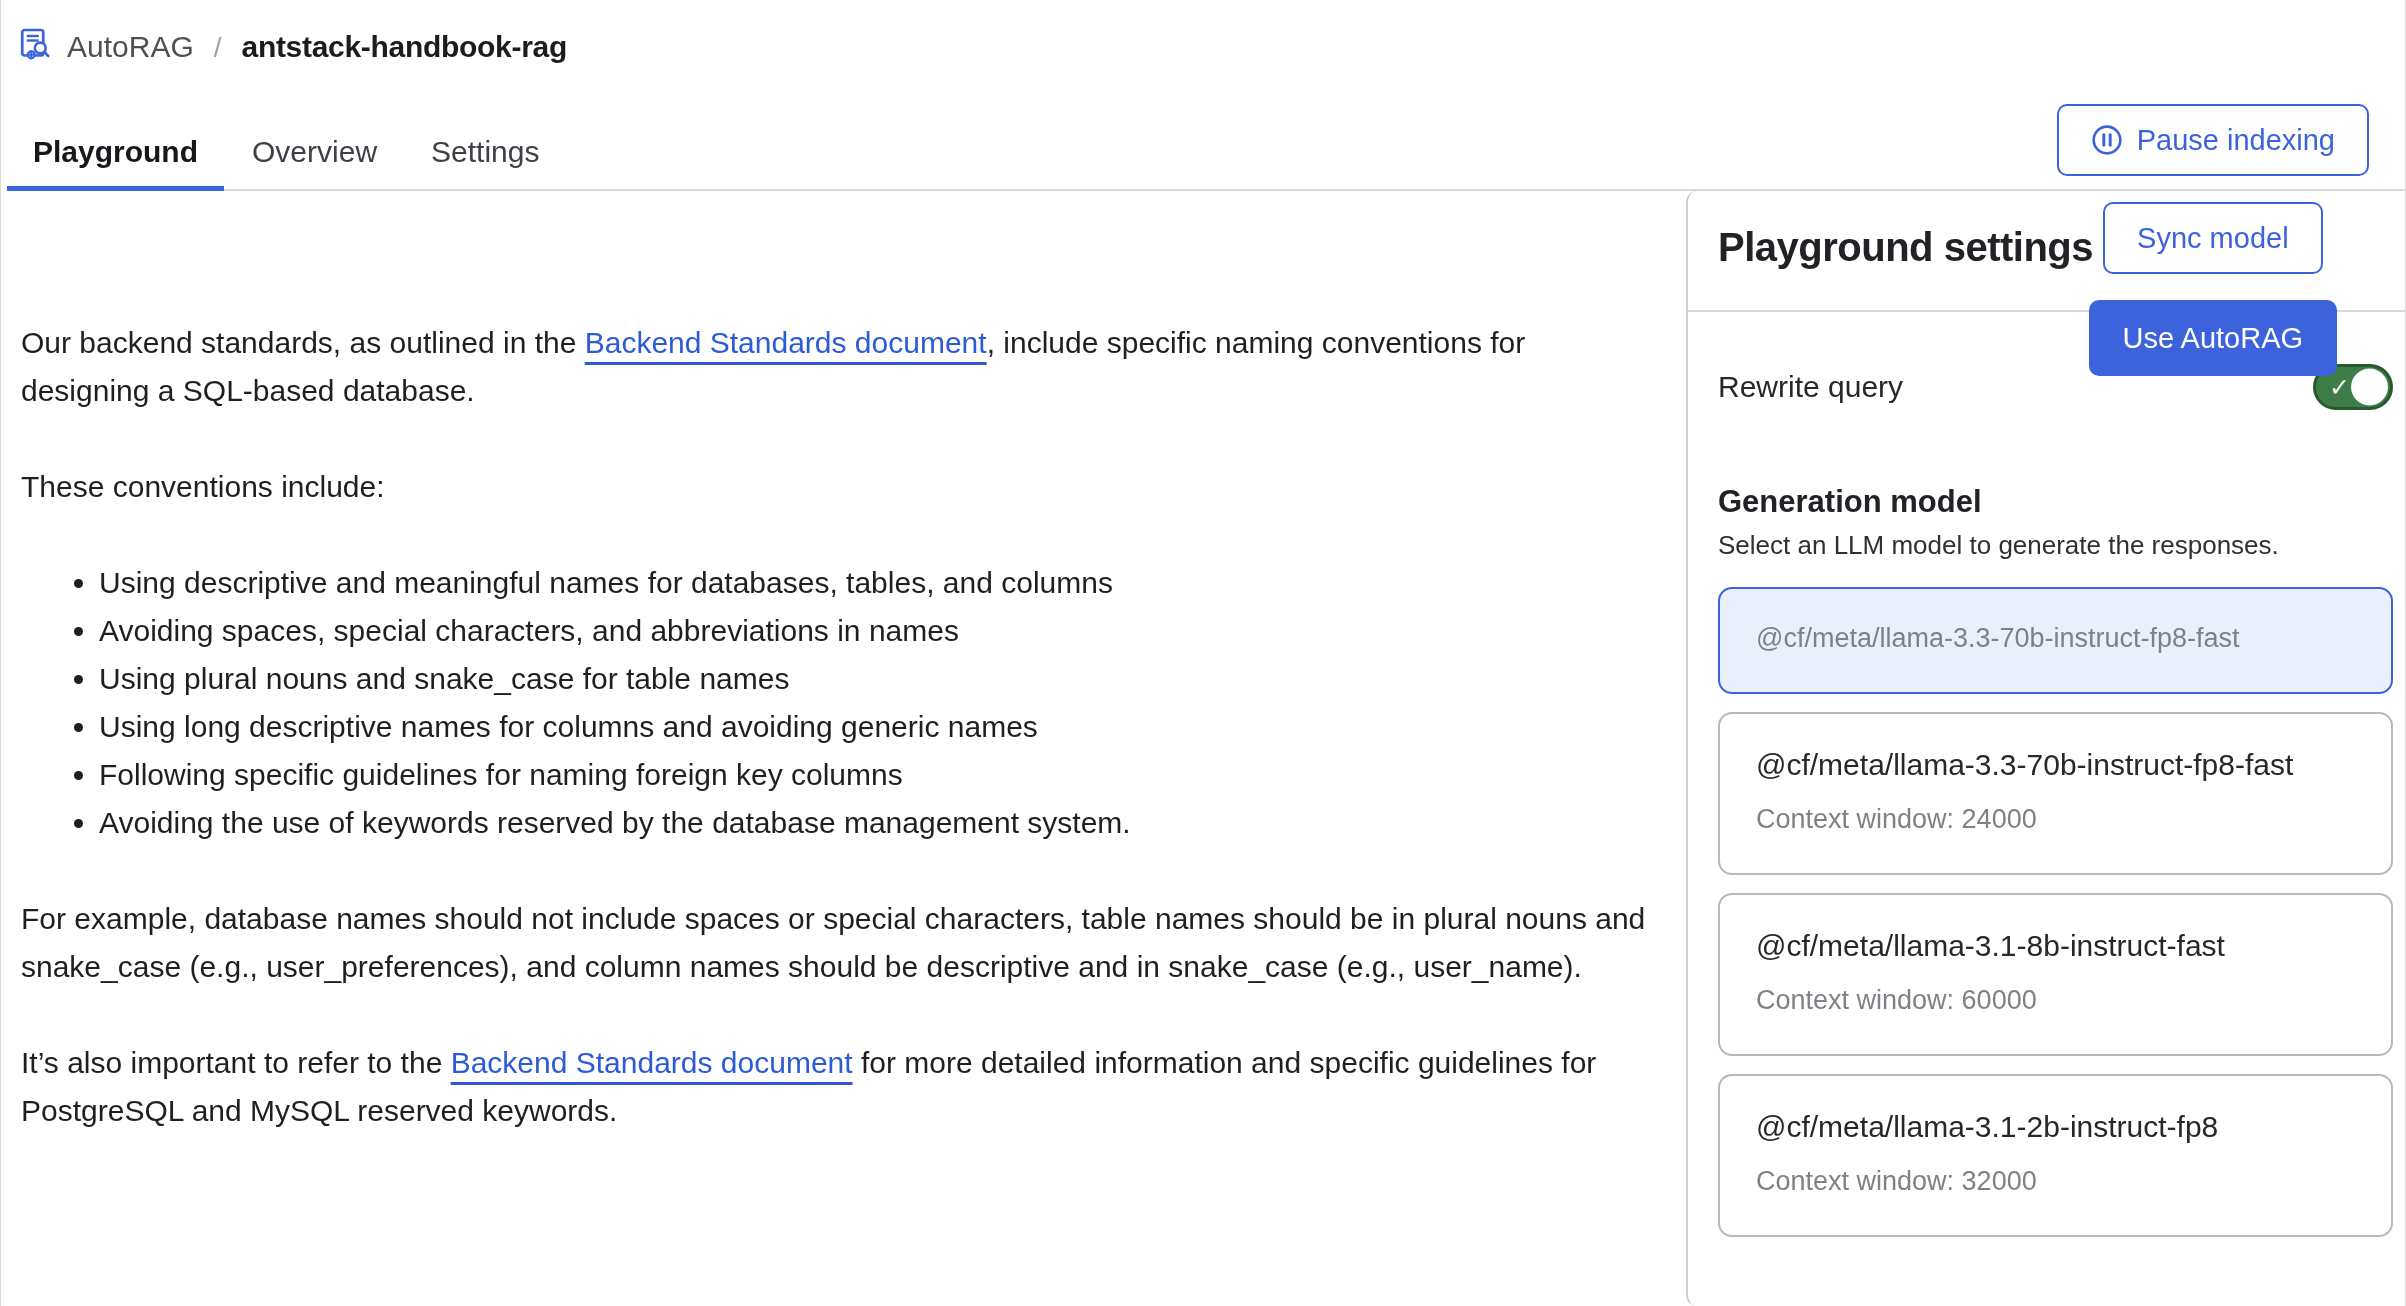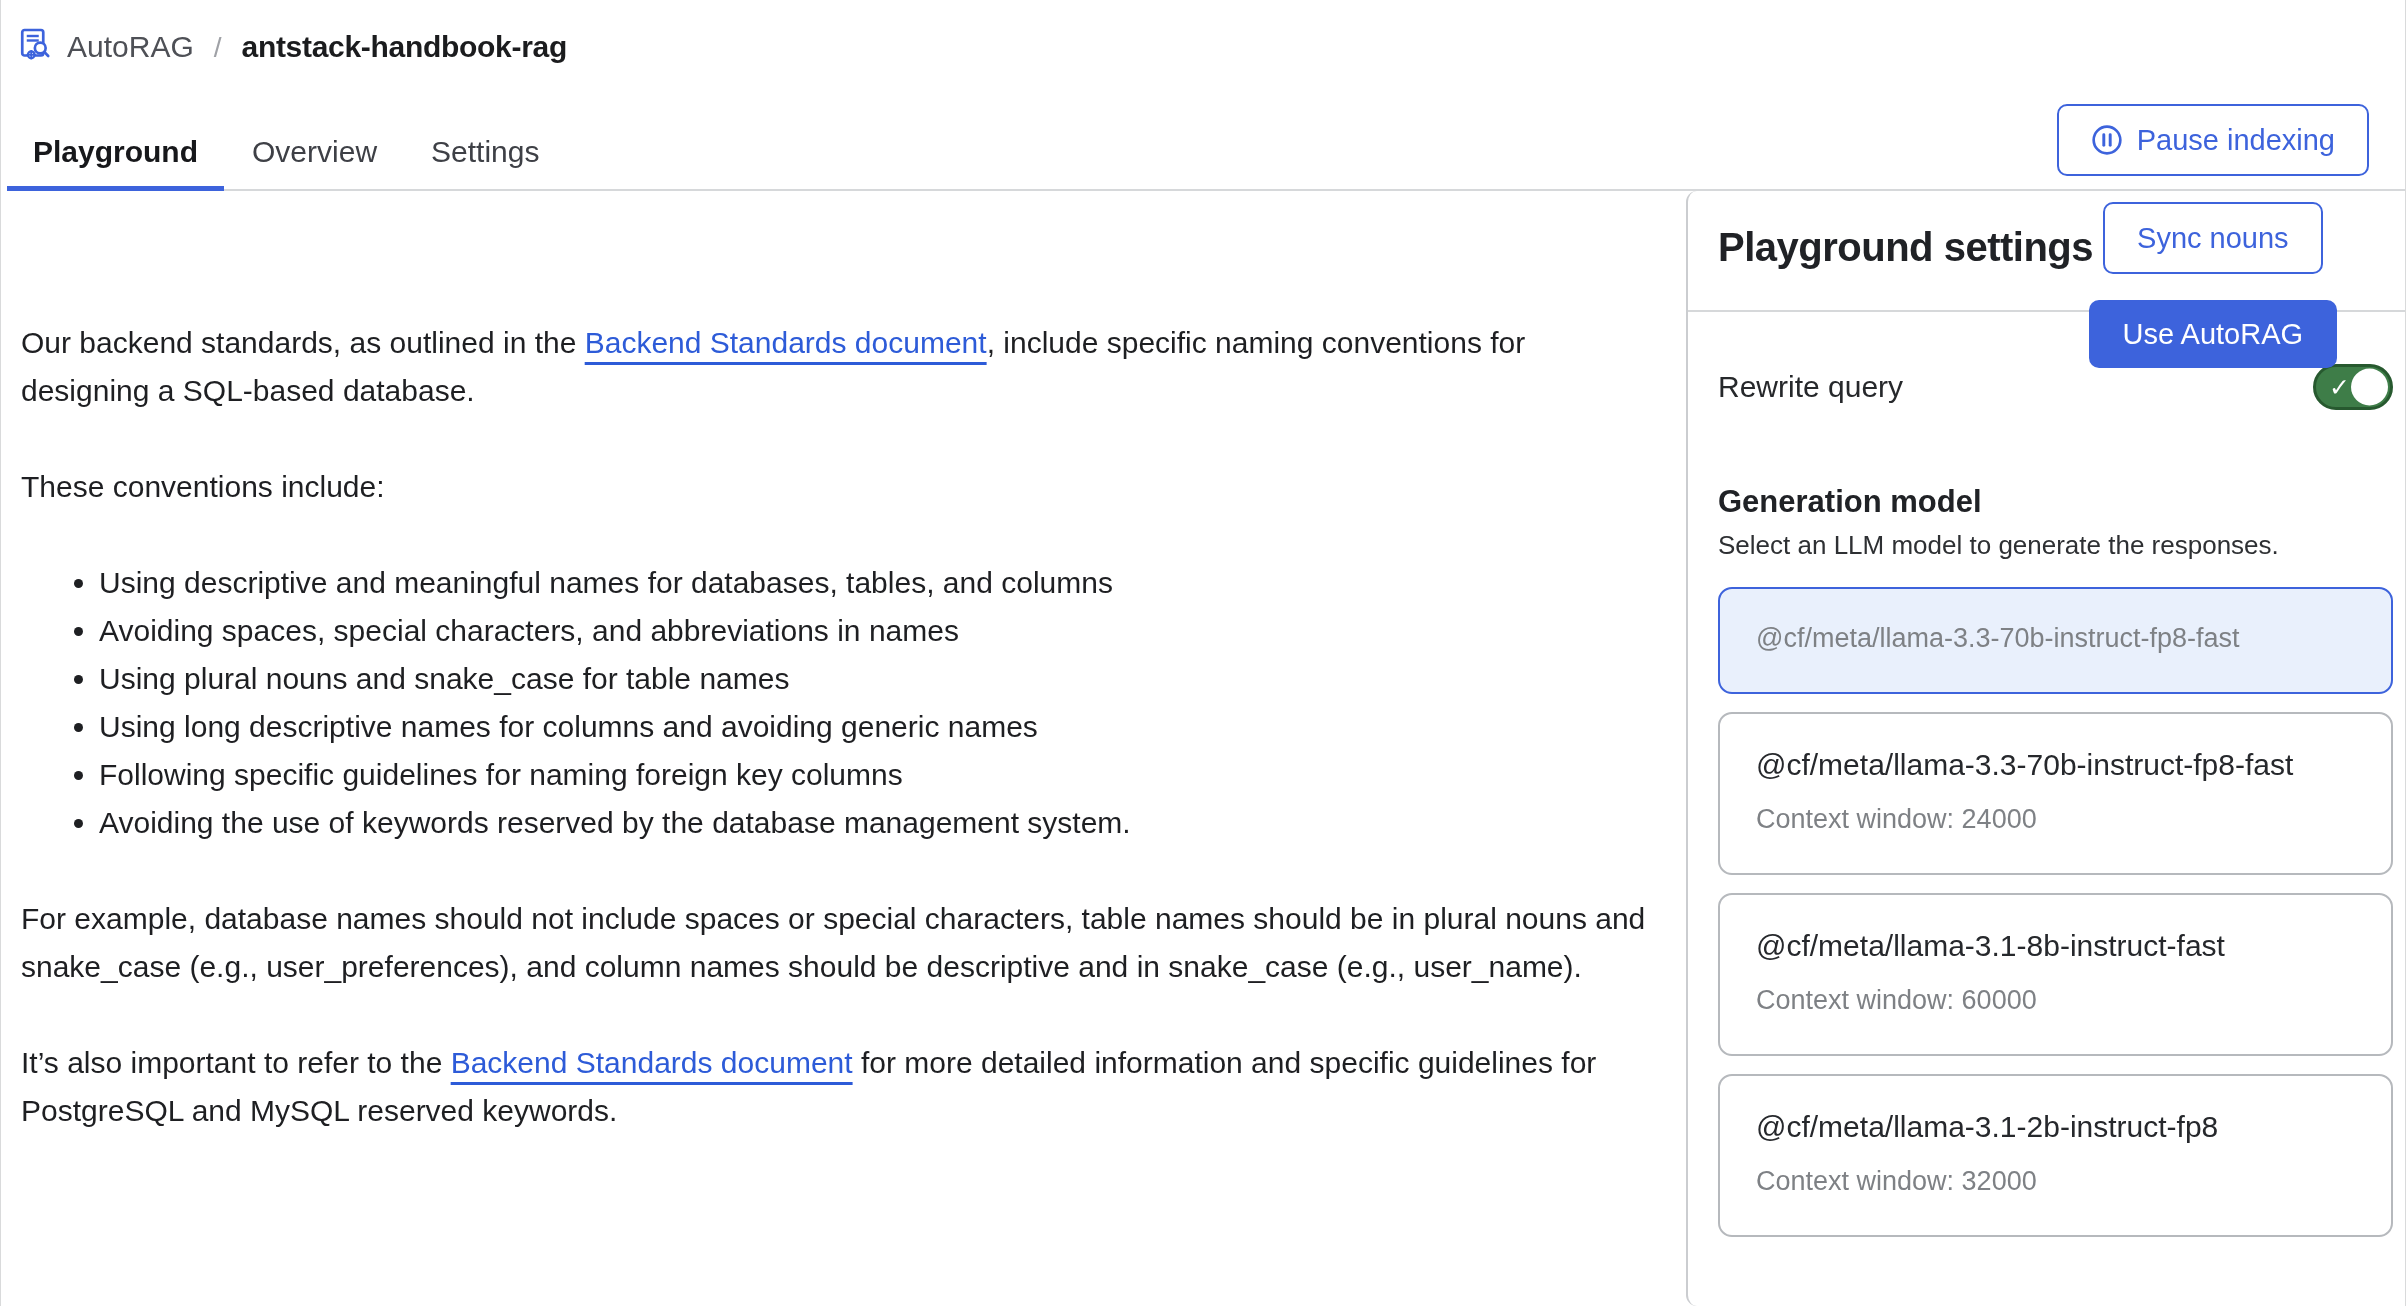--- a/index.html
+++ b/index.html
@@ -47,21 +47,21 @@
   .btn {
     font-family: inherit; font-size: 29px; border-radius: 10px;
     cursor: pointer; white-space: nowrap;
   }
   .btn.outline {
     height: 72px; padding: 0 32px;
     border: 2px solid var(--accent); color: var(--accent); background: #fff;
     display: flex; align-items: center; gap: 14px;
   }
   .btn.primary {
-    height: 68px; padding: 0 34px;
+    height: 76px; padding: 0 34px;
     background: var(--accent); color: #fff; border: none;
   }
 
   
   .tabs {
     position: absolute; top: 115px; left: 6px; right: 0; height: 76px;
     display: flex; align-items: stretch;
     border-bottom: 2px solid var(--border-light);
   }
   .tab {
@@ -196,21 +196,21 @@
     <button class="btn outline">
       <span style="display:flex;">
         <svg width="32" height="32" viewBox="0 0 24 24" fill="none">
           <circle cx="12" cy="12" r="10" stroke="#3d63dc" stroke-width="2"></circle>
           <line x1="9.6" y1="8" x2="9.6" y2="16" stroke="#3d63dc" stroke-width="2.2" stroke-linecap="round"></line>
           <line x1="14.4" y1="8" x2="14.4" y2="16" stroke="#3d63dc" stroke-width="2.2" stroke-linecap="round"></line>
         </svg>
       </span>
       <span>Pause indexing</span>
     </button>
-    <button class="btn outline">Sync nouns</button>
+    <button class="btn outline">Sync model</button>
     <button class="btn primary">Use AutoRAG</button>
   </div>
 
   <nav class="tabs">
     <div class="tab active">Playground</div>
     <div class="tab">Overview</div>
     <div class="tab">Settings</div>
   </nav>
 
   <div class="content">

